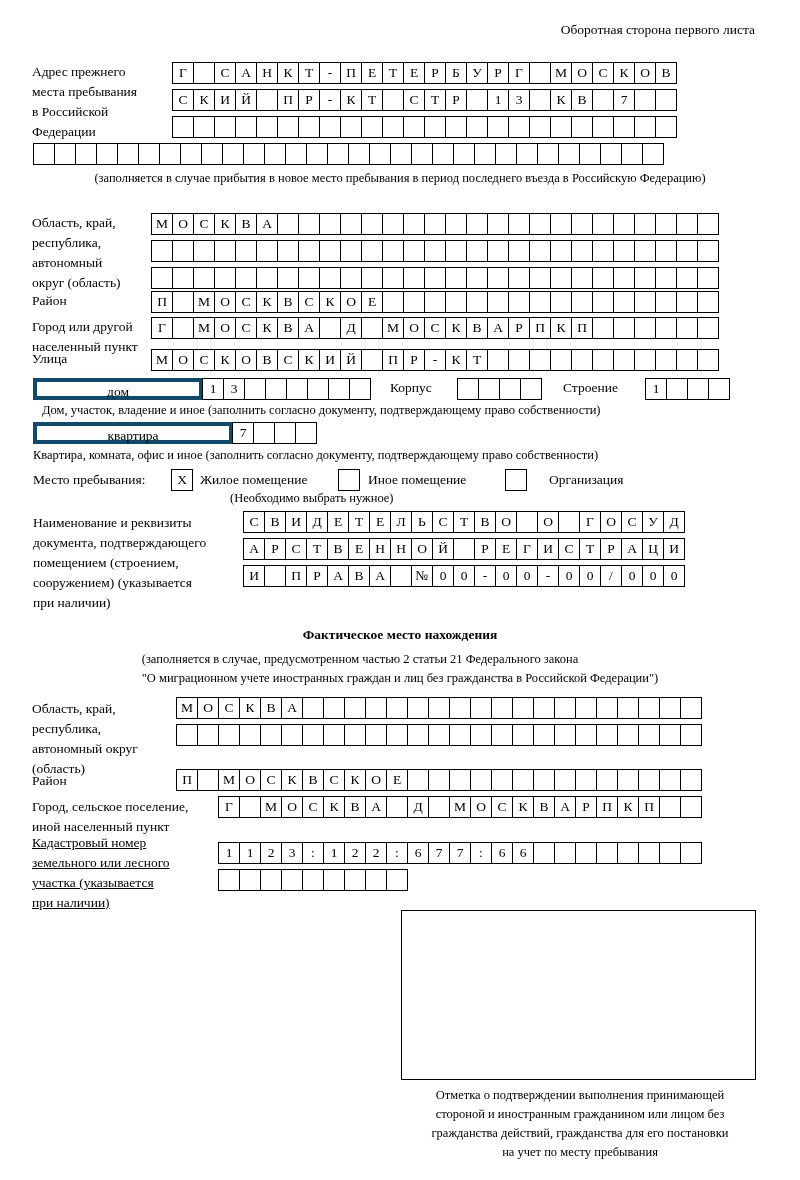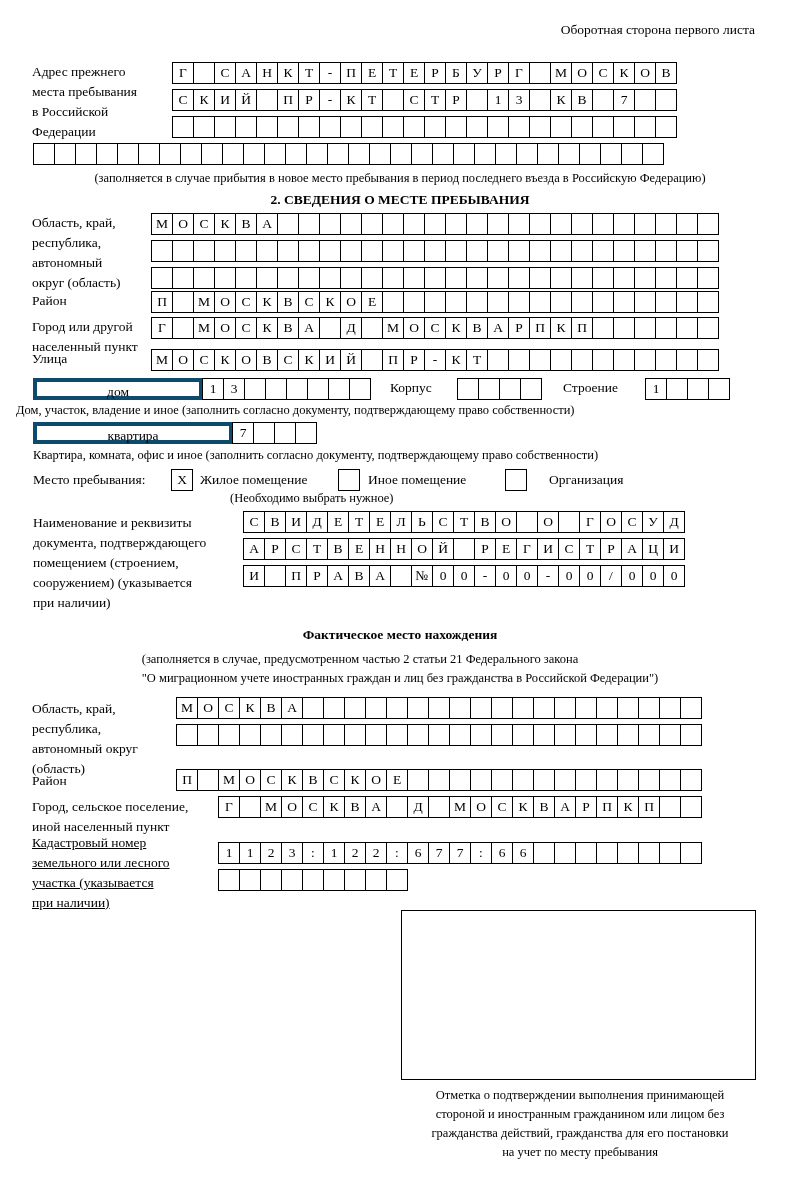--- a/index.html
+++ b/index.html
@@ -205,21 +205,20 @@
     <div class="cell"></div>
     <div class="cell"></div>
     <div class="cell"></div>
     <div class="cell"></div>
     <div class="cell"></div>
     <div class="cell"></div>
   </div>
 
   <div class="abs small center" style="left:0; top:171px; width:800px;">(заполняется в случае прибытия в новое место пребывания в период последнего въезда в Российскую Федерацию)</div>
 
-  <div class="abs bold center" style="left:0; top:192px; width:800px; font-size:13.5px;">2. СВЕДЕНИЯ О МЕСТЕ ПРЕБЫВАНИЯ</div>
 
   <div class="abs" style="left:32px; top:213px; width:145px;">
     <div class="lbl">Область, край,</div>
     <div class="lbl">республика,</div>
     <div class="lbl">автономный</div>
     <div class="lbl">округ (область)</div>
   </div>
 
   <div class="abs cells" style="left:151px; top:213px;">
     <div class="cell">М</div>
@@ -426,21 +425,21 @@
     <div class="cell"></div>
   </div>
   <div class="abs lbl" style="left:563px; top:378px;">Строение</div>
   <div class="abs cells" style="left:645px; top:378px;">
     <div class="cell">1</div>
     <div class="cell"></div>
     <div class="cell"></div>
     <div class="cell"></div>
   </div>
 
-  <div class="abs small" style="left:16px; top:403px;">Дом, участок, владение и иное (заполнить согласно документу, подтверждающему право собственности)</div>
+  <div class="abs small" style="left:42px; top:403px;">Дом, участок, владение и иное (заполнить согласно документу, подтверждающему право собственности)</div>
 
   <div class="abs boxline" style="left:33px; top:422px; width:200px;">квартира</div>
   <div class="abs cells" style="left:232px; top:422px;">
     <div class="cell">7</div>
     <div class="cell"></div>
     <div class="cell"></div>
     <div class="cell"></div>
   </div>
   <div class="abs small" style="left:33px; top:448px;">Квартира, комната, офис и иное (заполнить согласно документу, подтверждающему право собственности)</div>
 

